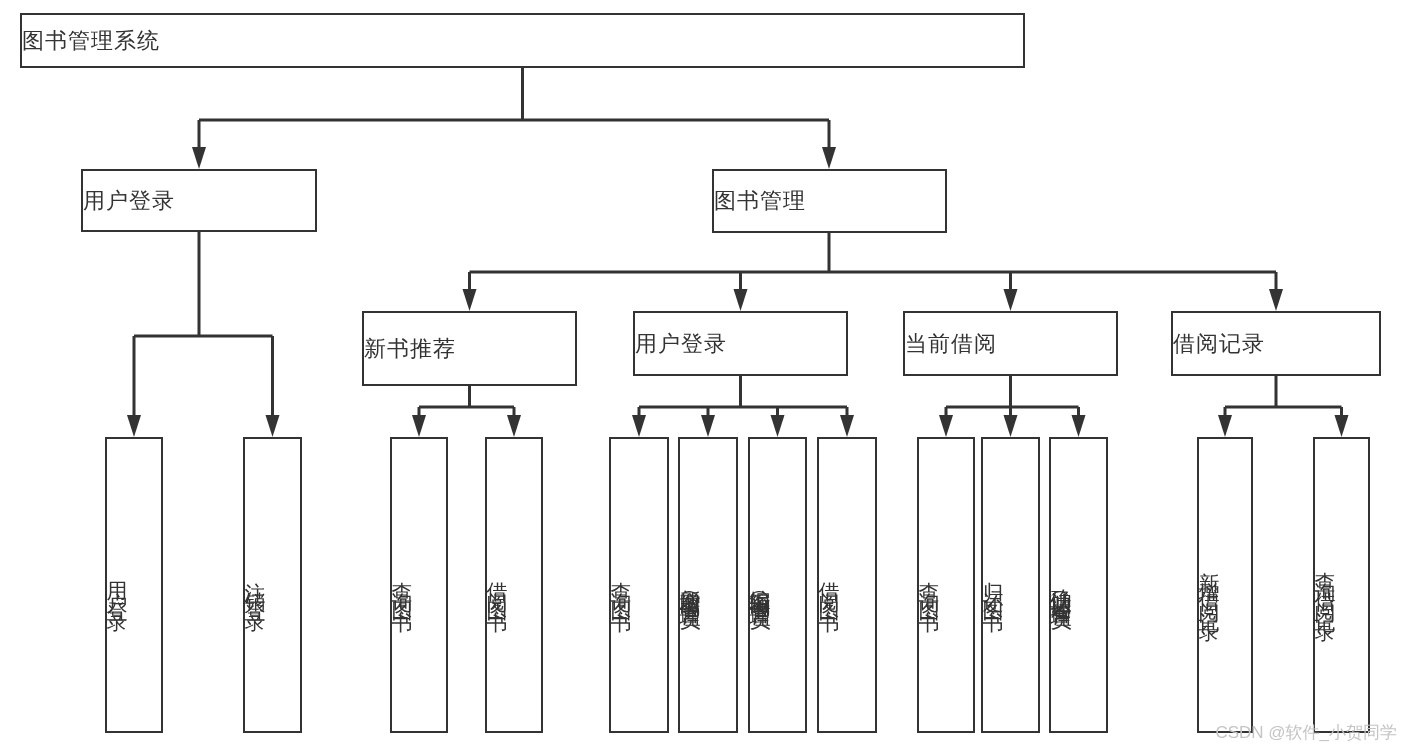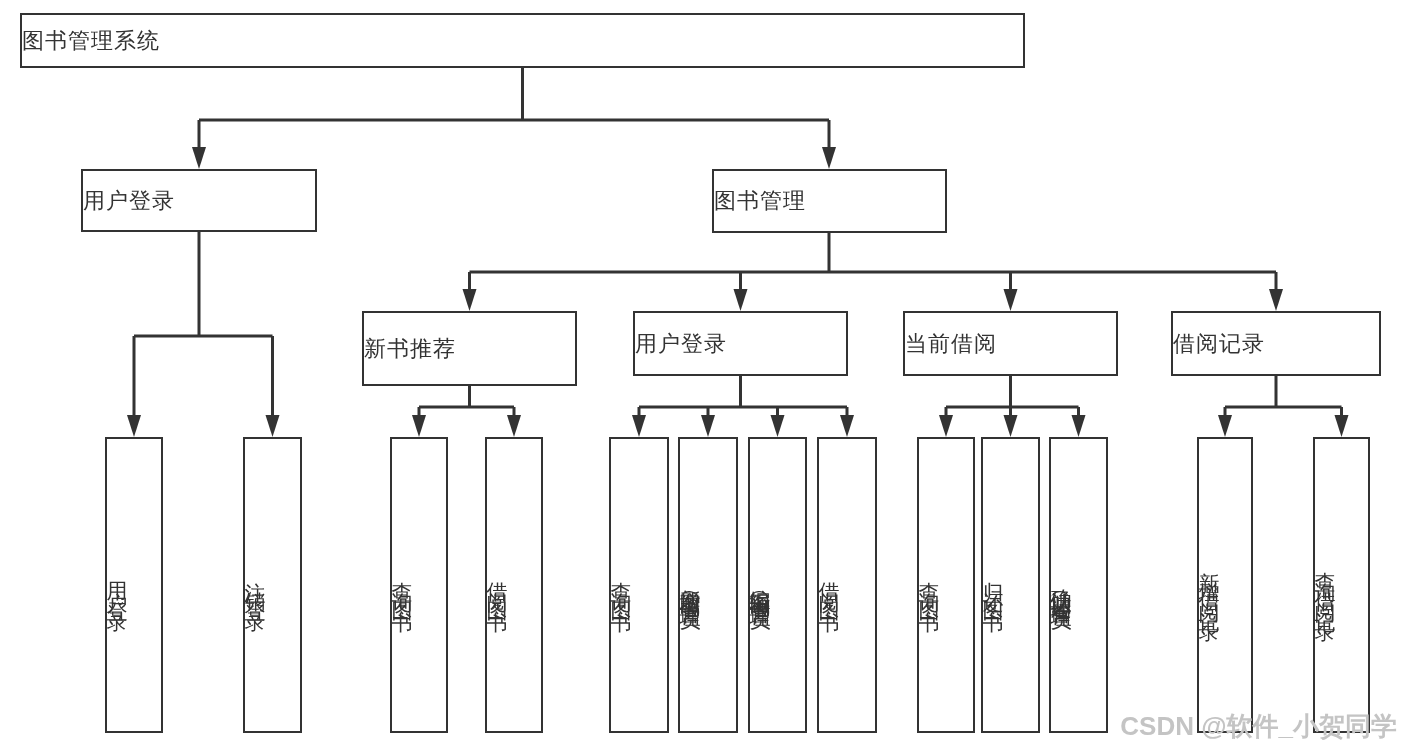--- a/index.html
+++ b/index.html
@@ -53,25 +53,24 @@
     letter-spacing: 10px;
     display: block;
   }
   .node.v.tight span {
     letter-spacing: 3px;
   }
   .watermark {
     position: absolute;
     right: 8px;
     bottom: 3px;
-    font-size: 26px;
+    font-size: 17px;
     color: var(--watermark-color);
     white-space: nowrap;
     z-index: 5;
-    font-weight: bold;
   }
 </style>
 </head>
 <body>
 
 <div class="canvas">
 
   <svg class="connectors" viewBox="0 0 1405 747" xmlns="http://www.w3.org/2000/svg">
 
     <path d="M522.5 68 V120 M199 120 H829 M199 120 V149 M829 120 V149

